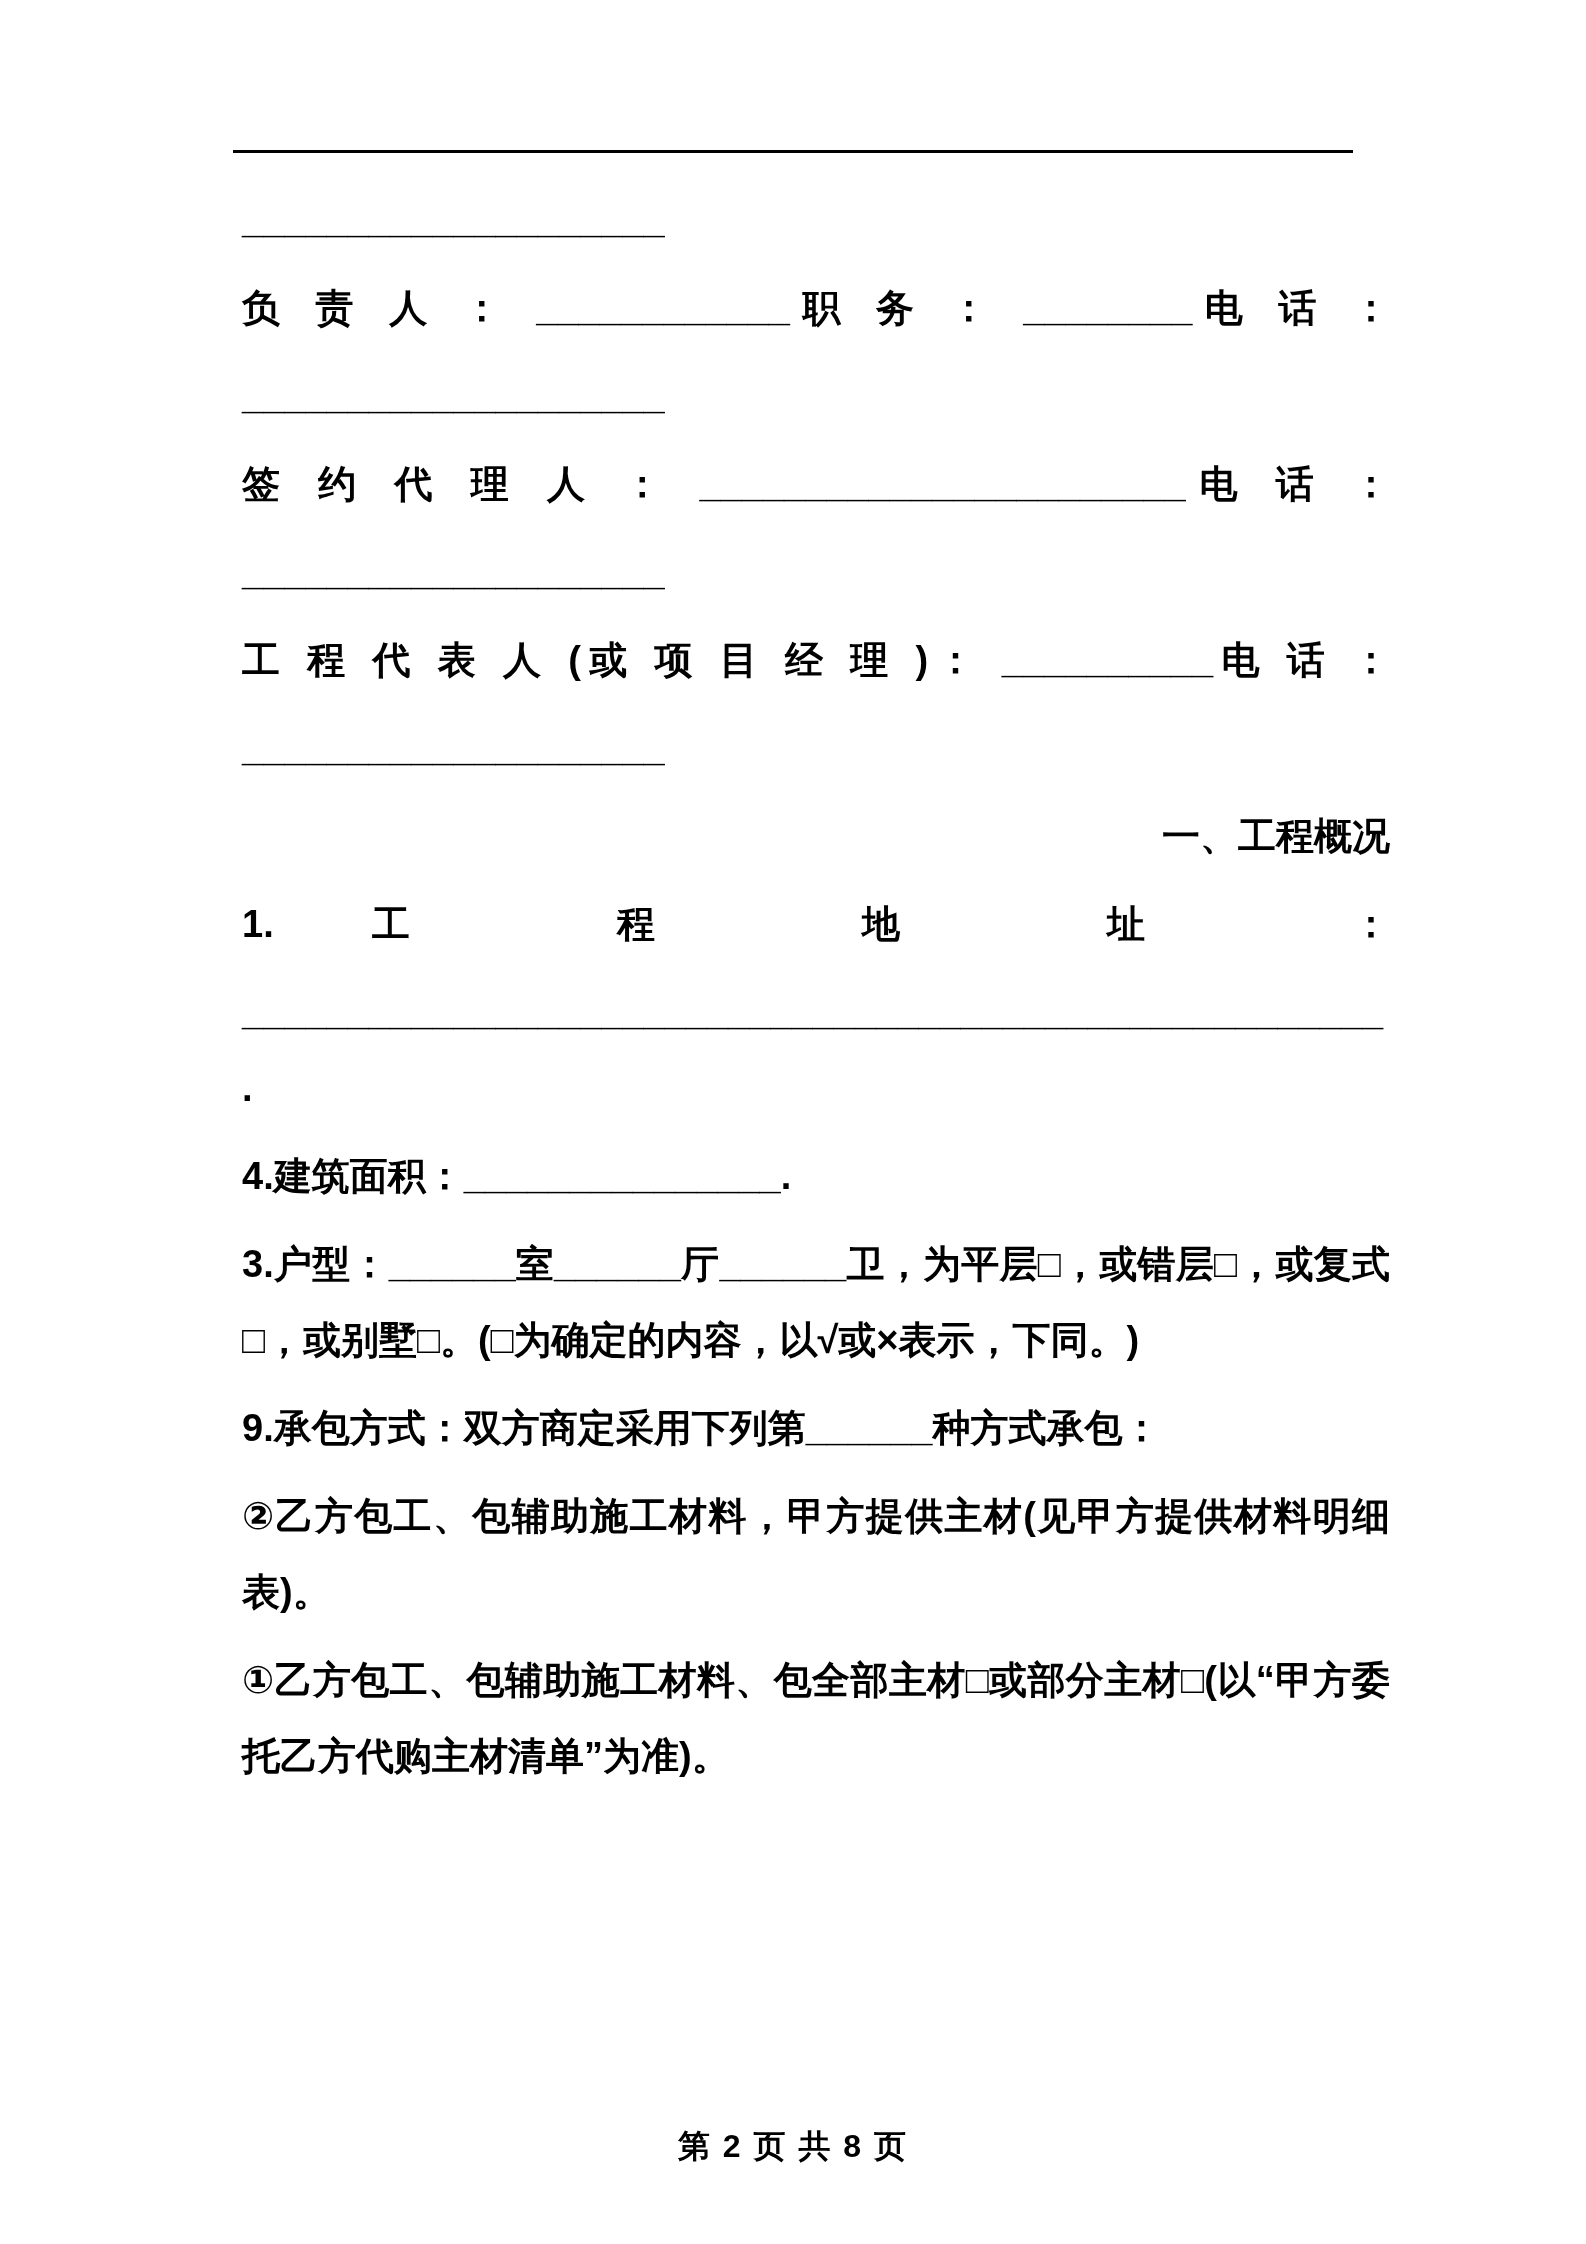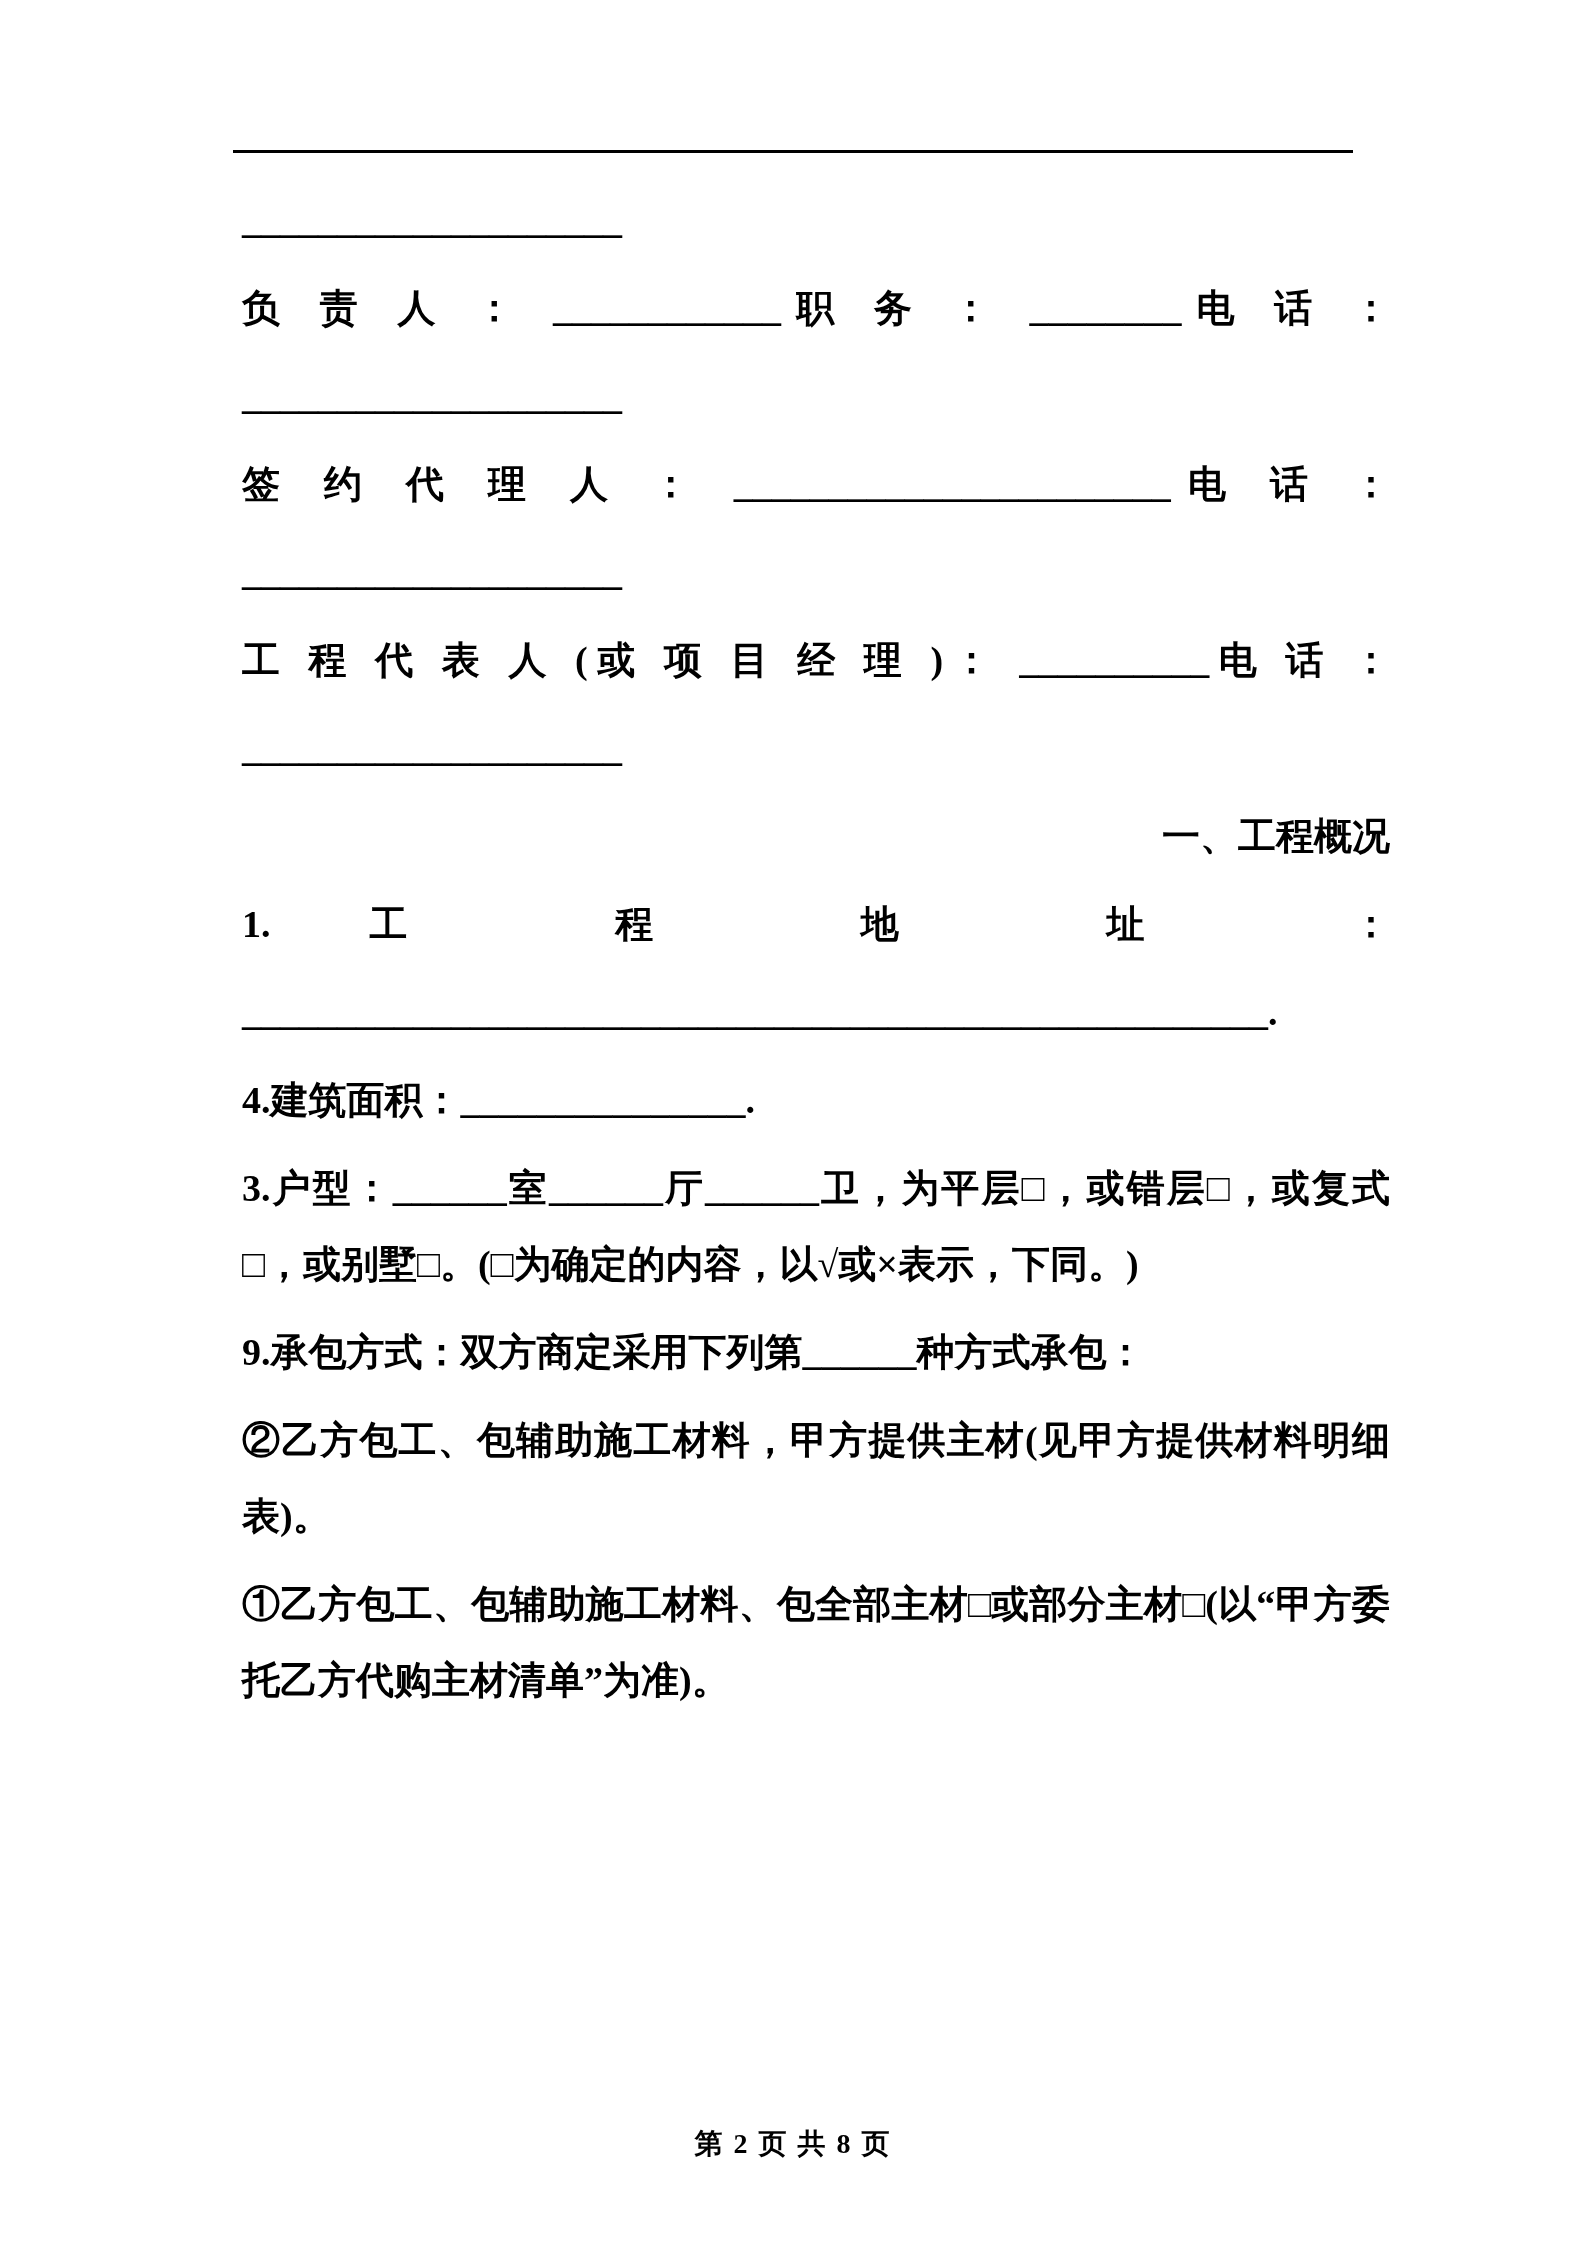--- a/index.html
+++ b/index.html
@@ -1,15 +1,15 @@
 <!DOCTYPE html>
 <html><head>
 <meta charset="utf-8">
 <style>
-  * { margin: 0; padding: 0; box-sizing: border-box; font-family: Liberation Serif, serif; }
+  * { margin: 0; padding: 0; box-sizing: border-box; }
   html, body {
     width: 1586px;
     height: 2244px;
     background: #ffffff;
   }
   body {
     position: relative;
     font-family: "Liberation Sans", "DejaVu Sans", sans-serif;
     font-weight: 700;
     color: #000000;
@@ -44,21 +44,21 @@
   }
   .heading {
     text-align: right;
   }
   .footer {
     position: absolute;
     left: 0;
     top: 2125px;
     width: 100%;
     text-align: center;
-    font-size: 28px;
+    font-size: 32px;
     font-weight: 700;
     letter-spacing: 2px;
   }
 </style>
 </head>
 <body>
 
 <div class="page">
 
   <div class="header-rule"></div>

